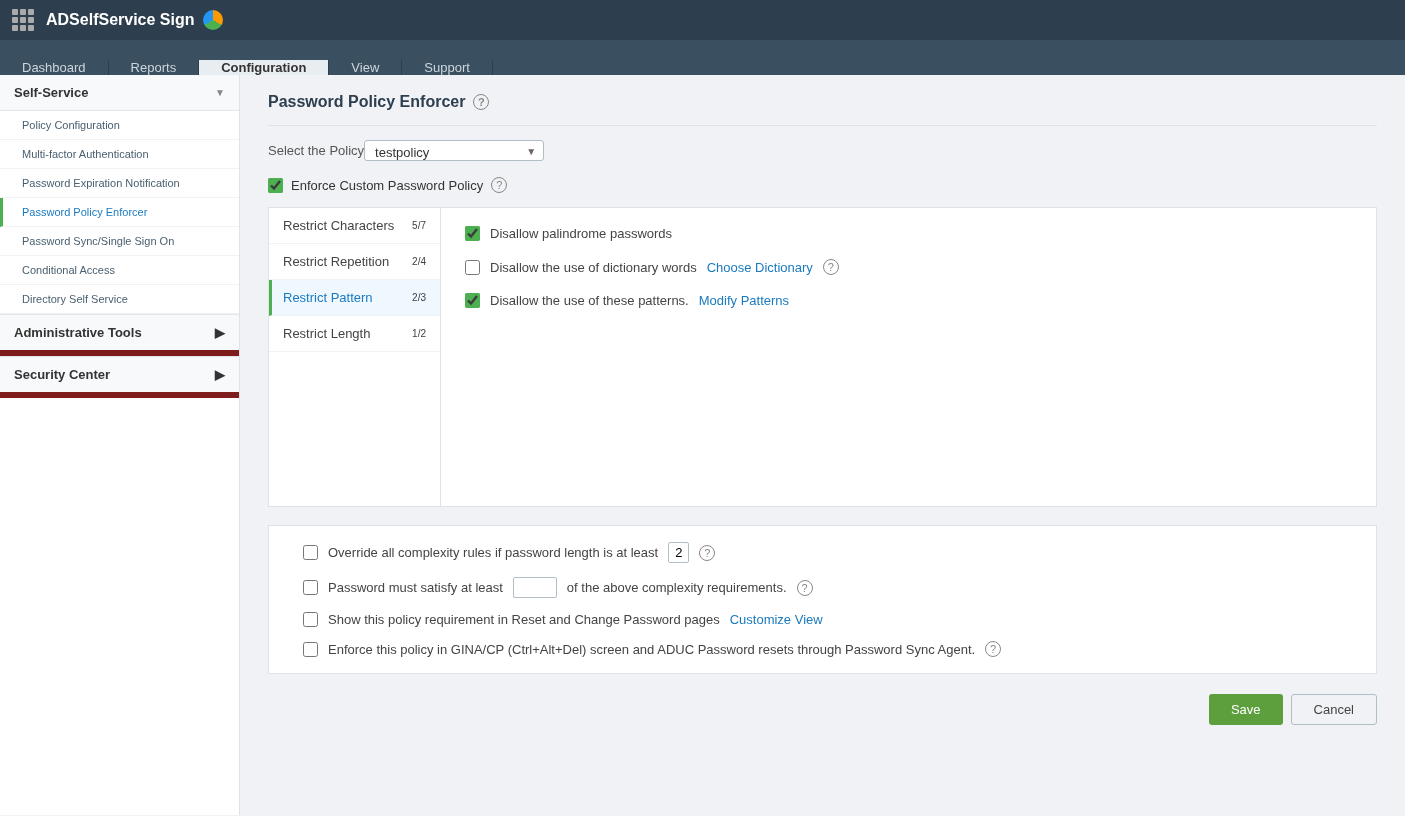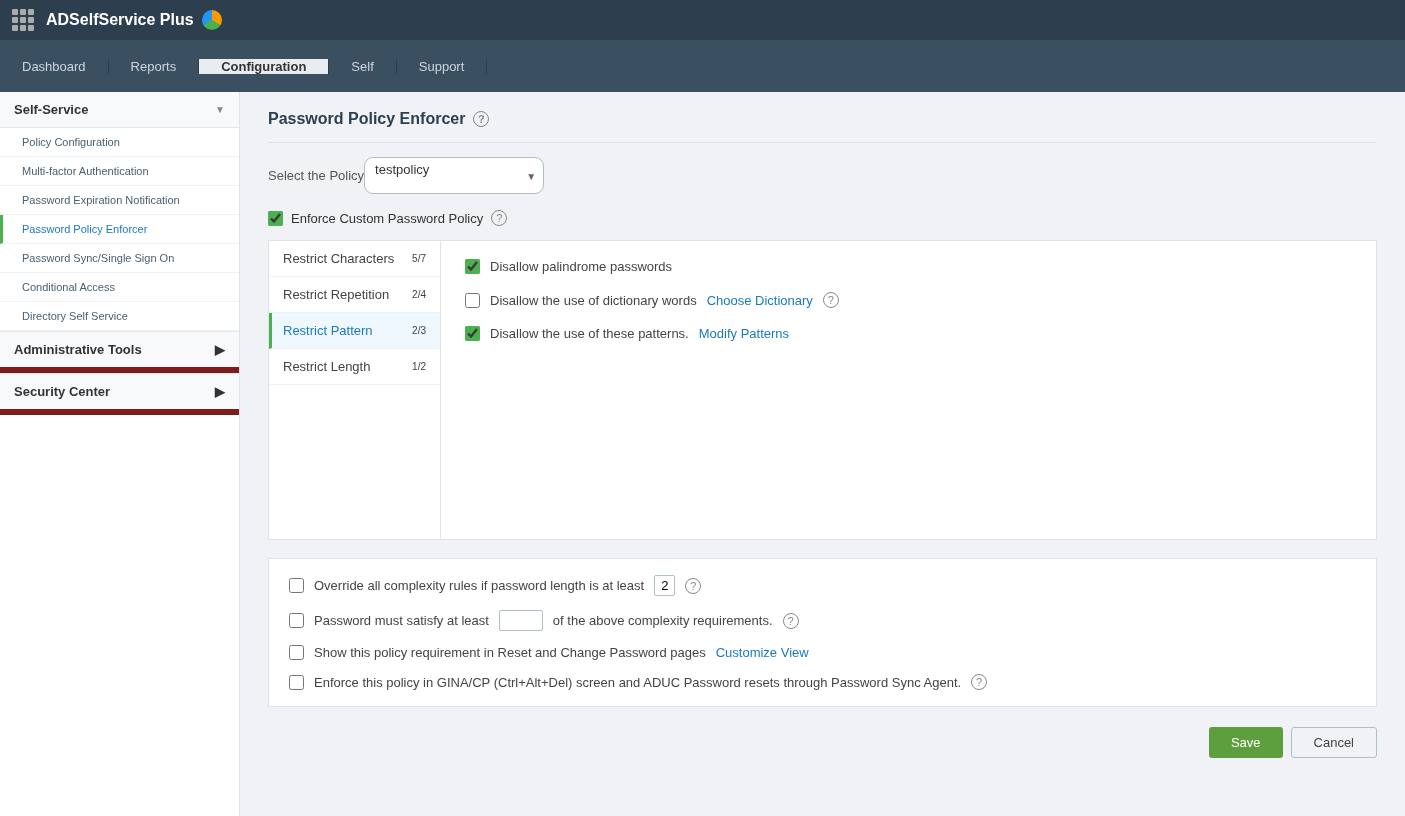--- a/index.html
+++ b/index.html
@@ -31,22 +31,22 @@
     .topbar-logo .grid-dot {
       background: #aaa;
       border-radius: 1px;
     }
     .logo-text { color: #fff; }
 
     
     .navtabs {
       background: #3a4f60;
       display: flex;
-      height: 52px;
-      align-items: center;
+      height: 35px;
+      align-items: flex-end;
     }
     .navtab {
       padding: 0 22px;
       display: flex;
       align-items: center;
       color: #cdd5db;
       cursor: pointer;
       font-size: 13px;
       border-right: 1px solid #2d3e4e;
     }
@@ -143,22 +143,22 @@
     
     .policy-row {
       display: flex;
       align-items: center;
       gap: 0;
       margin-bottom: 16px;
     }
     .policy-label { color: #555; font-size: 13px; }
     .policy-select {
       border: 1px solid #b0bec5;
-      border-radius: 9px;
-      padding: 4px 28px 16px 10px;
+      border-radius: 3px;
+      padding: 4px 28px 0 10px;
       background: #fff;
       font-size: 13px;
       color: #333;
       appearance: none;
       width: 180px;
       cursor: pointer;
     }
     .select-wrapper {
       position: relative;
       display: inline-block;
@@ -239,21 +239,21 @@
       cursor: pointer;
       flex-shrink: 0;
     }
     .rule-text { font-size: 13px; color: #444; }
     .rule-link { color: #1a7abf; text-decoration: none; cursor: pointer; }
 
     
     .bottom-options {
       background: #fff;
       border: 1px solid #dde3e8;
-      padding: 16px 20px;
+      padding: 16px 34px;
     }
     .bottom-option {
       display: flex;
       align-items: center;
       gap: 10px;
       margin-bottom: 14px;
     }
     .bottom-option:last-child { margin-bottom: 0; }
     .bottom-checkbox {
       width: 15px;
@@ -323,30 +323,30 @@
       <div class="grid-dot"></div>
       <div class="grid-dot"></div>
       <div class="grid-dot"></div>
       <div class="grid-dot"></div>
       <div class="grid-dot"></div>
       <div class="grid-dot"></div>
       <div class="grid-dot"></div>
       <div class="grid-dot"></div>
       <div class="grid-dot"></div>
     </div>
-    <span class="logo-text">ADSelfService Plus</span>
+    <span class="logo-text">ADSelfService Sign</span>
     <span class="logo-circle"></span>
   </div>
 </div>
 
 <div class="navtabs">
   <div class="navtab">Dashboard</div>
   <div class="navtab">Reports</div>
   <div class="navtab active">Configuration</div>
-  <div class="navtab">Self</div>
+  <div class="navtab">View</div>
   <div class="navtab">Support</div>
 </div>
 
 <div class="layout">
 
   <div class="sidebar">
     <div class="sidebar-section-header">
       <span>Self-Service</span>
       <span class="arrow">▼</span>
     </div>

